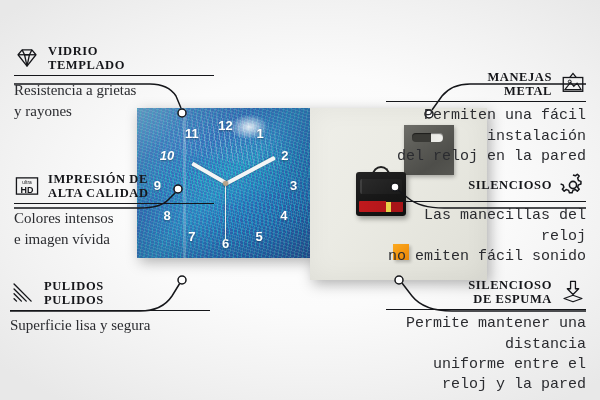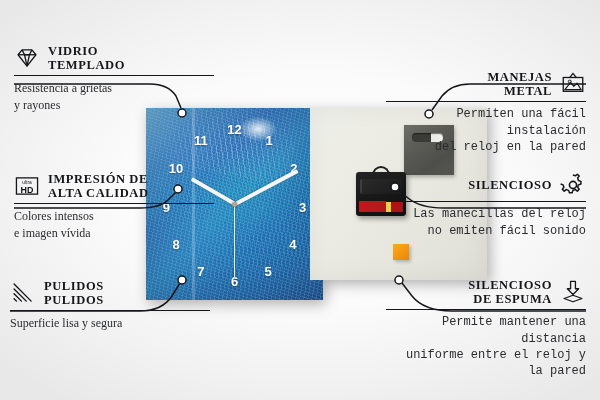--- a/index.html
+++ b/index.html
@@ -17,22 +17,22 @@
   }
 
   
   .photo-wrap {
     position: absolute;
     left: 133px; top: 108px;
     width: 354px; height: 172px;
     filter: drop-shadow(3px 4px 7px rgba(0,0,0,.30));
   }
   .clock-face {
-    position: absolute; left: 13px; top: 0;
-    width: 177px; height: 192px;
+    position: absolute; left: 4px; top: 0;
+    width: 177px; height: 150px;
     overflow: hidden;
     background:
       repeating-linear-gradient(18deg, rgba(255,255,255,.12) 0px, rgba(255,255,255,.12) 1px, rgba(0,0,0,0) 1px, rgba(0,0,0,0) 3px),
       repeating-linear-gradient(100deg, rgba(0,255,214,.22) 0px, rgba(0,255,214,.22) 1px, rgba(0,0,0,0) 1px, rgba(0,0,0,0) 4px),
       linear-gradient(135deg, #5fa3d8 0%, #2f74c0 18%, #1f5fb5 34%, #1b6fb8 50%, #1356a8 66%, #0e4b9c 82%, #0b3f8c 100%);
   }
   .clock-face::before {
     content: ""; position: absolute; inset: 0;
     background:
       linear-gradient(to right, rgba(255,255,255,.22) 0 3px, transparent 3px),
@@ -172,21 +172,21 @@
     letter-spacing: .6px;
     line-height: 1.12;
     color: #15161a;
   }
   .feature.right .ftitle { text-align: right; }
   .rule {
     height: 1.4px; background: #15161a; margin-top: 3px; width: 100%;
   }
   .fsub {
     font-family: "Liberation Serif", serif;
-    font-size: 12px;
+    font-size: 15px;
     line-height: 1.35;
     color: #2b2c30;
     margin-top: 4px;
   }
   .feature.right .fsub { text-align: right; font-family: Liberation Mono, monospace; }
 
   
   #f-vidrio     { left: 14px;  top: 44px;  }
   #f-impresion  { left: 14px;  top: 172px; }
   #f-bordes     { left: 10px;  top: 279px; }
@@ -212,21 +212,21 @@
       <span class="numeral" style="left:50%;top:11%;">12</span>
       <span class="numeral" style="left:69.5%;top:16.5%;">1</span>
       <span class="numeral" style="left:83.5%;top:31%;">2</span>
       <span class="numeral" style="left:88.5%;top:51.5%;">3</span>
       <span class="numeral" style="left:83%;top:71%;">4</span>
       <span class="numeral" style="left:69%;top:85%;">5</span>
       <span class="numeral" style="left:50%;top:90%;">6</span>
       <span class="numeral" style="left:31%;top:85%;">7</span>
       <span class="numeral" style="left:17%;top:71%;">8</span>
       <span class="numeral" style="left:11.5%;top:51.5%;">9</span>
-      <span class="numeral" style="left:17%;top:31%;">10</span>
+      <span class="numeral" style="left:17%;top:31%;font-style:italic;">10</span>
       <span class="numeral" style="left:31%;top:16.5%;">11</span>
 
       <div class="hand hand-min"></div>
       <div class="hand hand-hour"></div>
       <div class="hand hand-sec"></div>
       <div class="hand-cap"></div>
     </div>
 
     <div class="back-panel">
       <div class="metal-plate">

